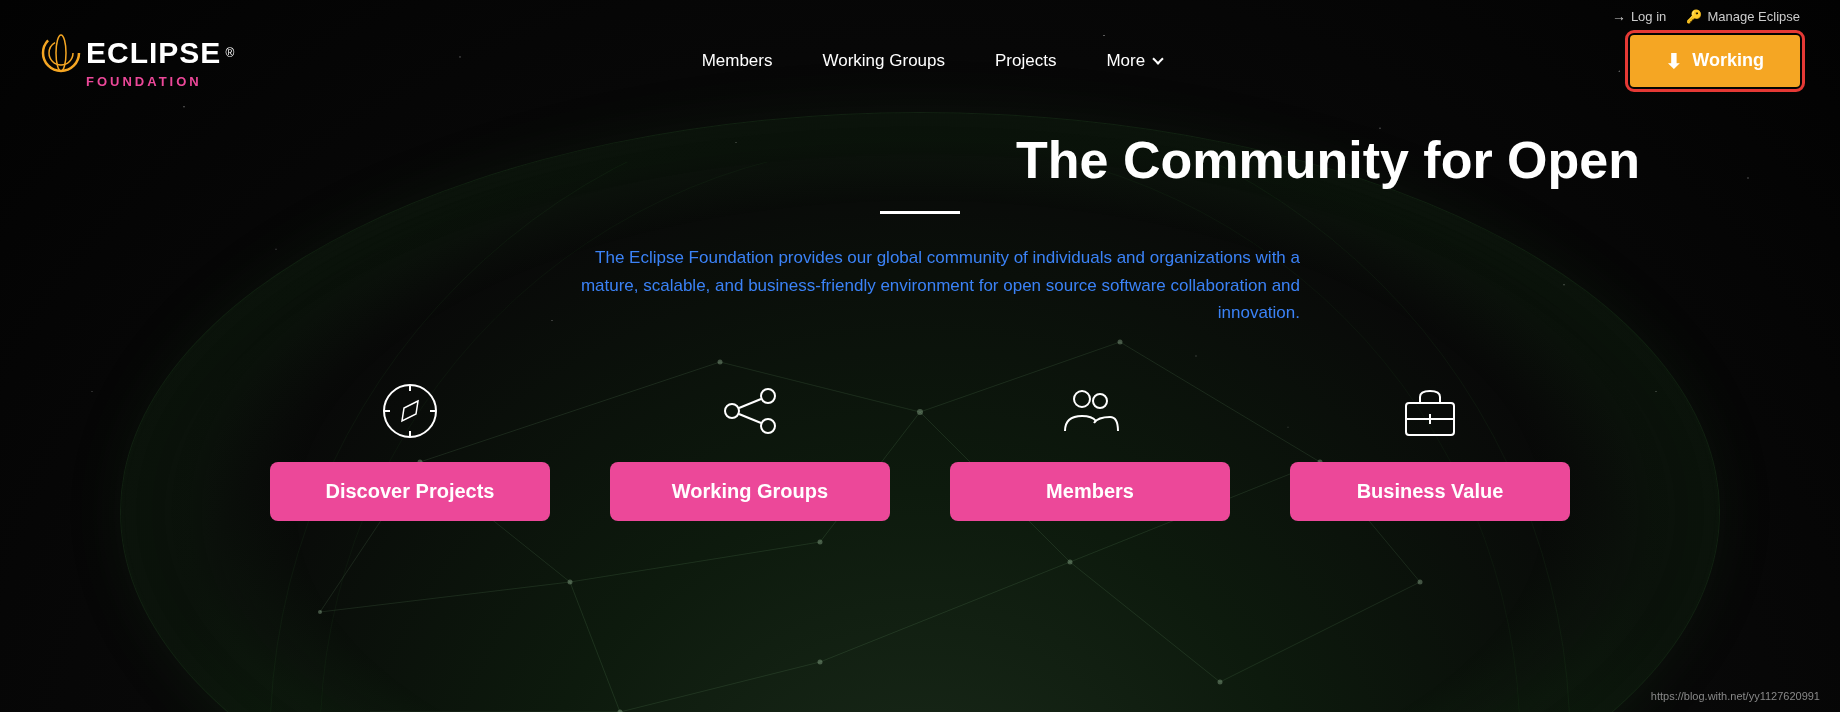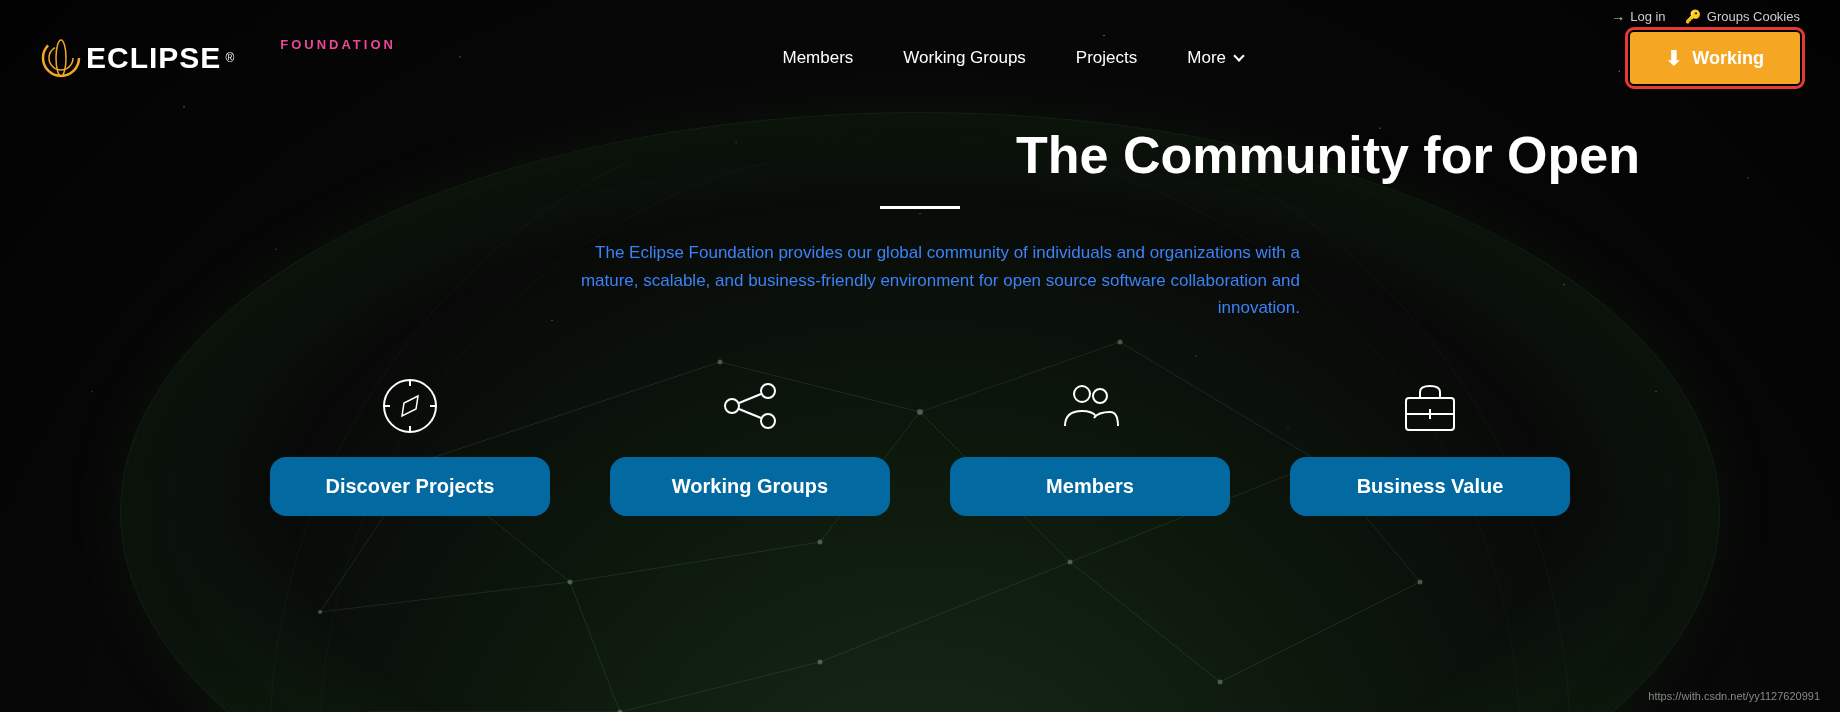--- a/index.html
+++ b/index.html
@@ -97,21 +97,21 @@
       position: relative;
       z-index: 10;
       display: flex;
       align-items: center;
       justify-content: space-between;
       padding: 0 40px 20px 40px;
     }
 
     .logo-container {
       display: flex;
-      flex-direction: row;
+      flex-direction: column;
       align-items: flex-start;
     }
 
     .logo-eclipse {
       display: flex;
       align-items: center;
       gap: 4px;
     }
 
     .logo-orbit {
@@ -236,26 +236,26 @@
 
     .action-card-icon svg {
       width: 60px;
       height: 60px;
       stroke: white;
       fill: none;
       stroke-width: 1.5;
     }
 
     .action-card-btn {
-      background: #0369a1;
+      background: #ec4899;
       color: white;
       width: 100%;
       padding: 18px;
       border: none;
-      border-radius: 16px;
+      border-radius: 8px;
       font-size: 20px;
       font-weight: bold;
       cursor: pointer;
       text-align: center;
     }
 
     
     .footer-hint {
       position: absolute;
       bottom: 10px;
@@ -327,21 +327,21 @@
   </svg>
 </div>
 
 <div class="utility-bar">
   <a>
     <span style="font-size:14px;">→</span>
     <span>Log in</span>
   </a>
   <a>
     <span style="font-size:13px;">🔑</span>
-    <span>Groups Cookies</span>
+    <span>Manage Eclipse</span>
   </a>
 </div>
 
 <div class="header">
 
   <div class="logo-container">
     <div class="logo-eclipse">
       <svg class="logo-orbit" viewBox="0 0 42 42" xmlns="http://www.w3.org/2000/svg">
 
         <circle cx="21" cy="21" r="18" fill="none" stroke="#f5a623" stroke-width="2.5" stroke-dasharray="70 43"></circle>
@@ -431,13 +431,13 @@
 
         <line x1="6" y1="38" x2="54" y2="38" stroke="white" stroke-width="2"></line>
         <line x1="30" y1="33" x2="30" y2="43" stroke="white" stroke-width="2"></line>
       </svg>
     </div>
     <button class="action-card-btn">Business Value</button>
   </div>
 
 </div>
 
-<div class="footer-hint">https://with.csdn.net/yy1127620991</div>
+<div class="footer-hint">https://blog.with.net/yy1127620991</div>
 
 </body></html>

